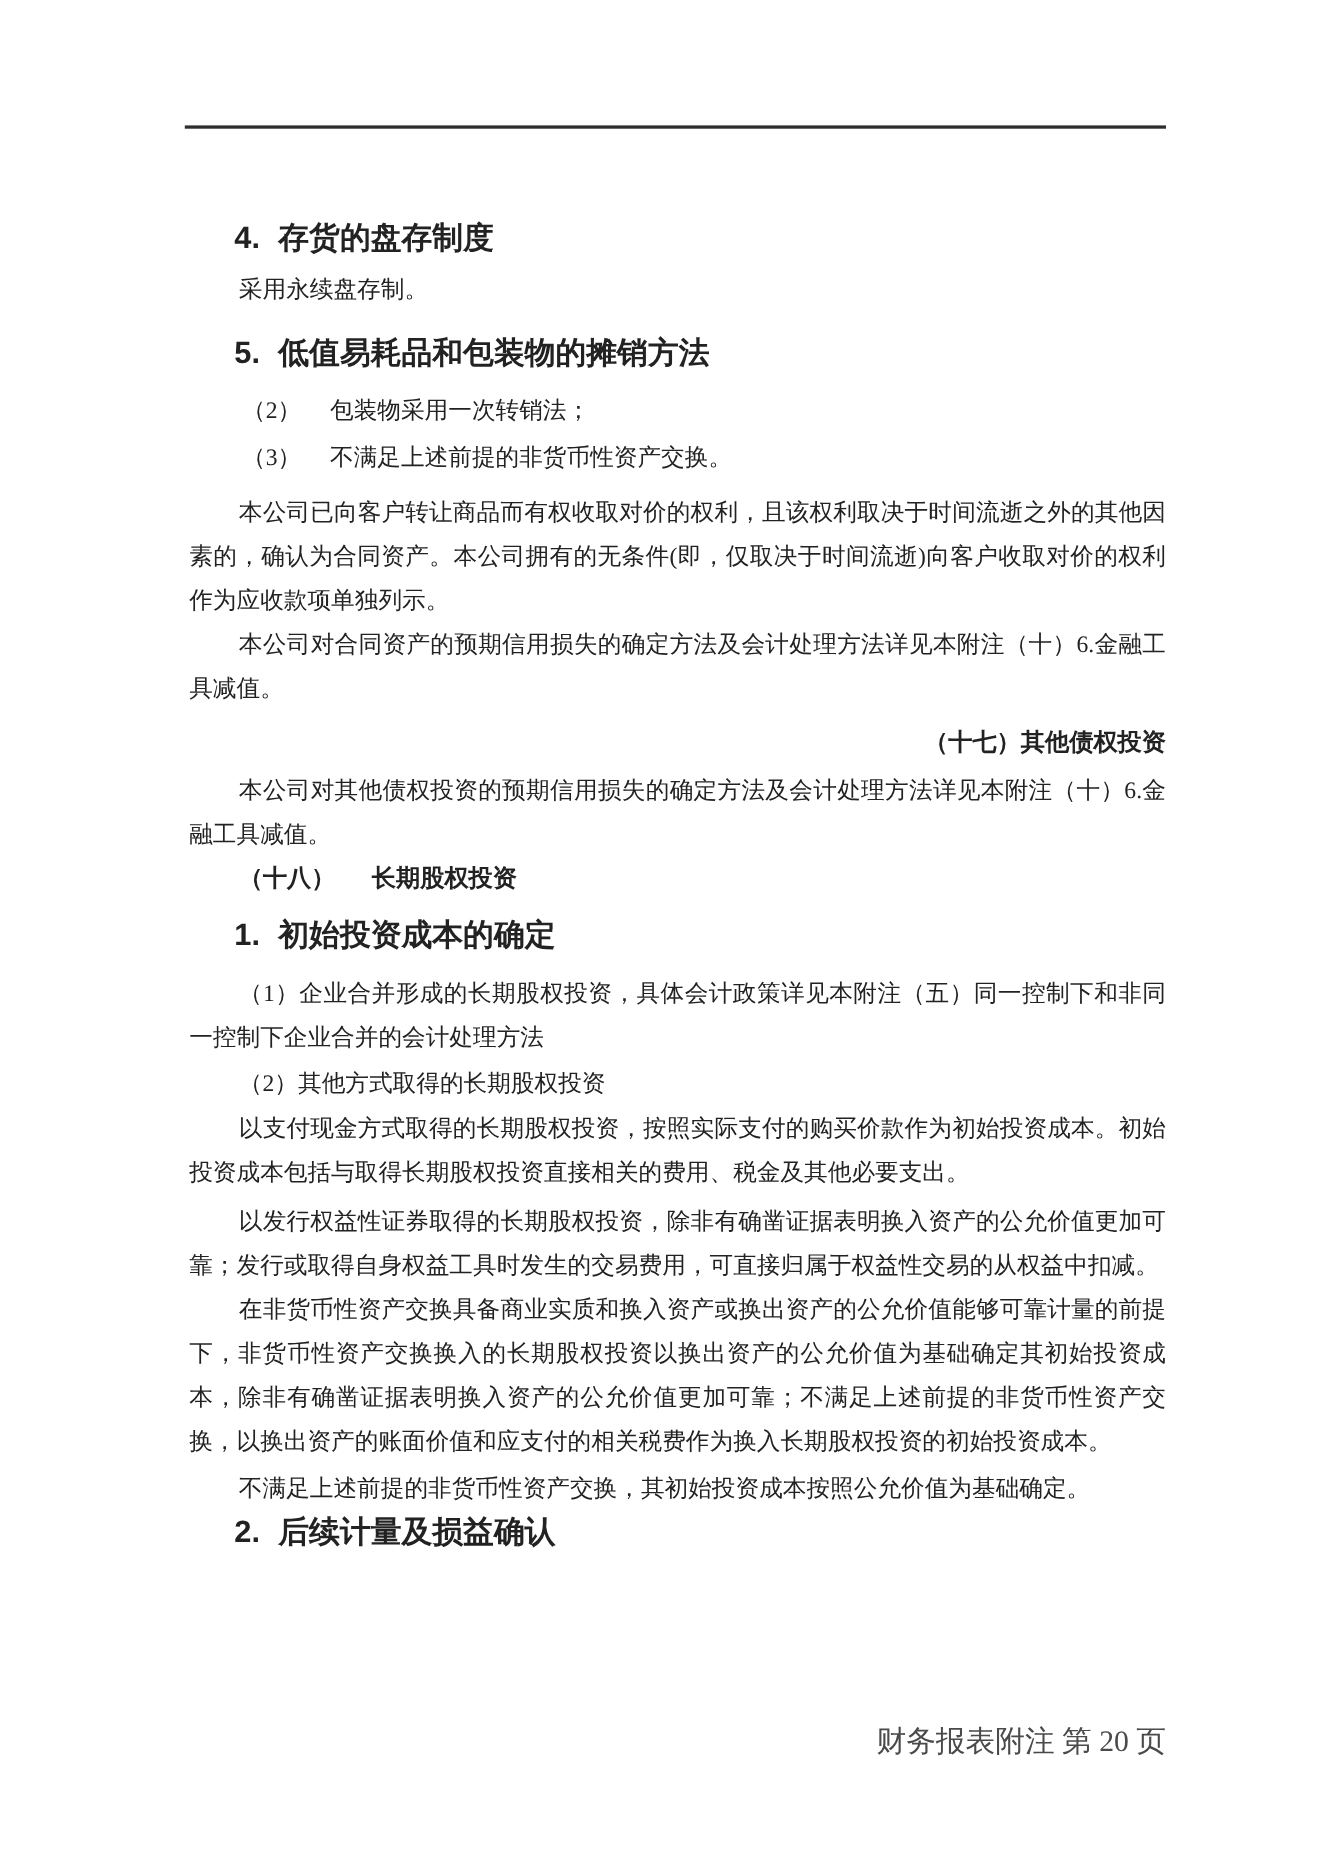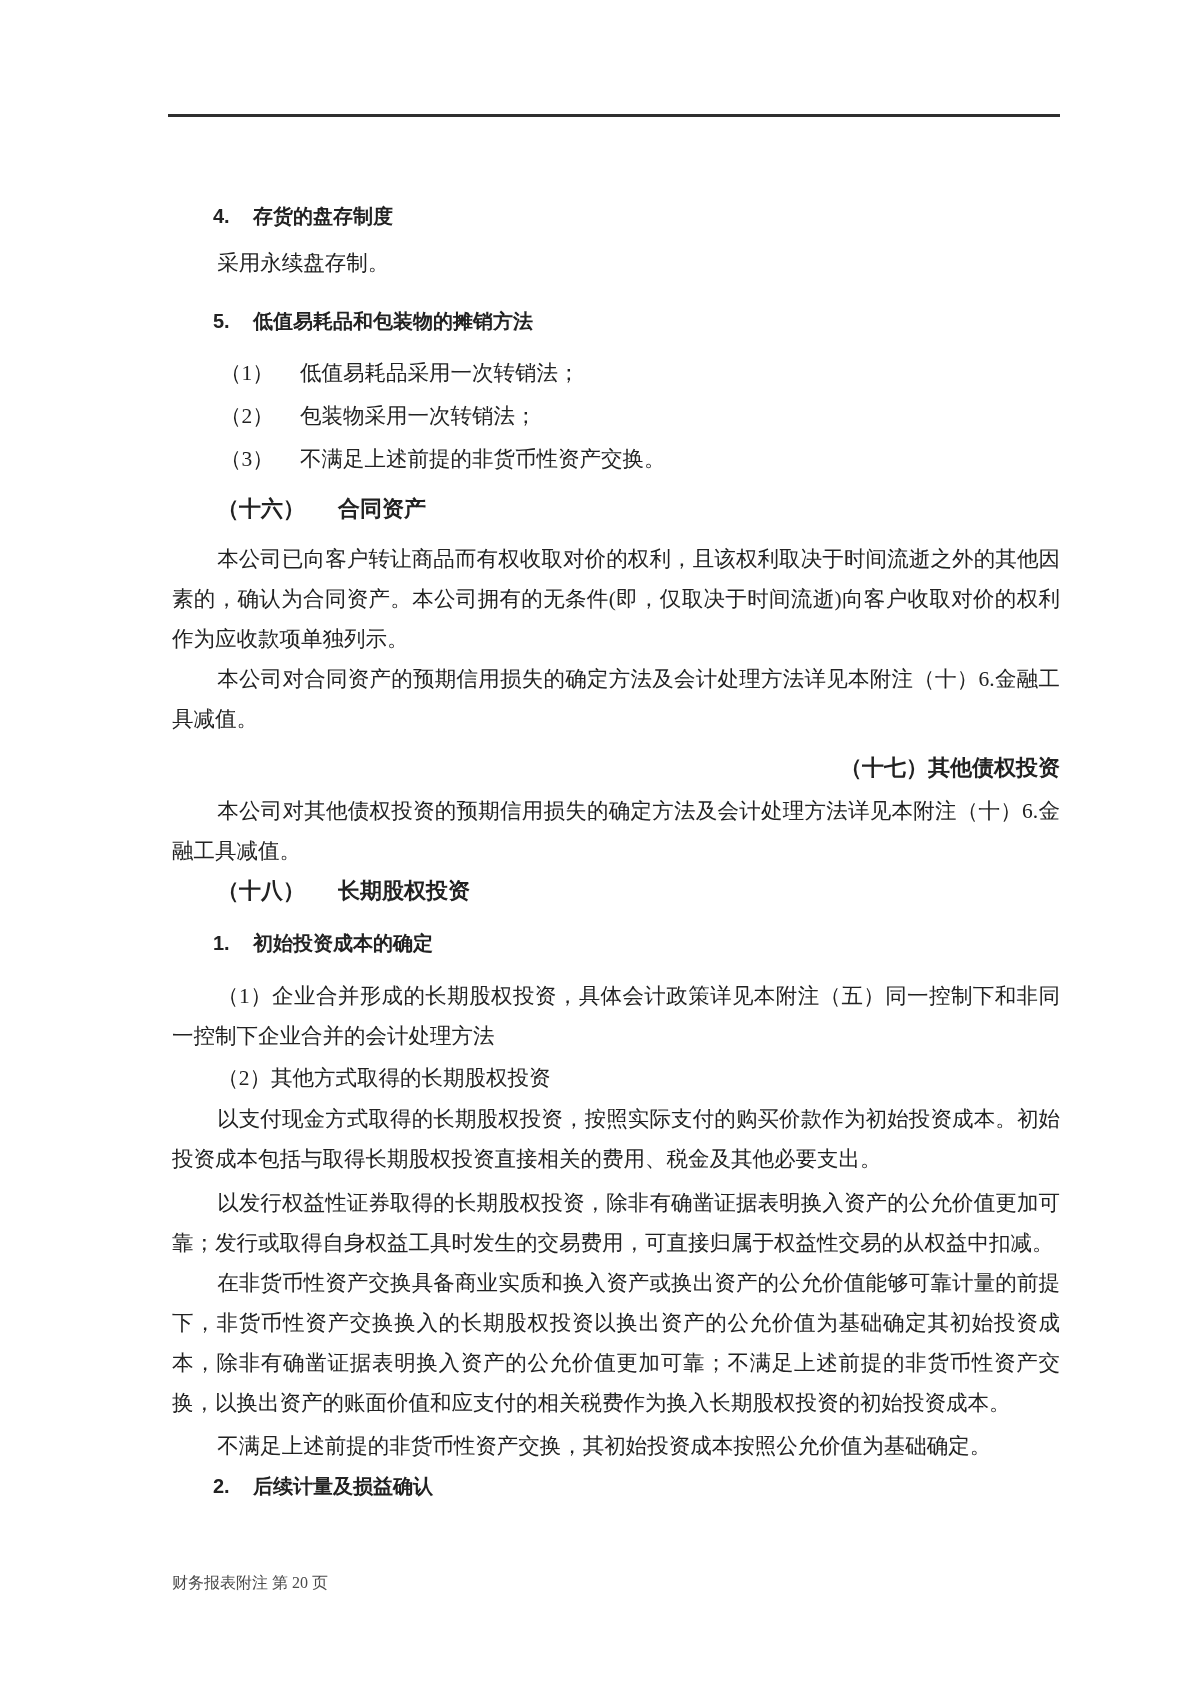--- a/index.html
+++ b/index.html
@@ -34,21 +34,21 @@
     line-height: 40px;
   }
   .para {
     text-indent: 2.1em;
     text-align: justify;
     margin: 0;
   }
   .h-num {
     font-family: "Liberation Sans", "DejaVu Sans", sans-serif;
     font-weight: 700;
-    font-size: 20px;
+    font-size: 28px;
     line-height: 40px;
     margin-left: 41px;
   }
   .h-num .num {
     display: inline-block;
     width: 40px;
   }
   .h-sec {
     font-family: "Liberation Sans", "DejaVu Sans", sans-serif;
     font-weight: 700;
@@ -69,22 +69,22 @@
   }
   .li .li-num {
     display: inline-block;
     width: 80px;
   }
   .footer {
     position: absolute;
     top: 1568px;
     left: 172px;
     width: 888px;
-    text-align: left;
-    font-size: 16px;
+    text-align: right;
+    font-size: 27px;
     line-height: 30px;
     color: #4a4a4a;
   }
   
   .mt-196 { margin-top: 196px; }
   .mt-18  { margin-top: 18px; }
   .mt-15  { margin-top: 0; }
   .mt-13  { margin-top: 13px; }
   .mt-12  { margin-top: 12px; }
   .mt-10  { margin-top: 10px; }
@@ -111,33 +111,27 @@
     </div>
 
     <p class="para mt-7">采用永续盘存制。</p>
 
     <div class="h-num mt-18">
       <span class="num">5.</span><span class="h-title">低值易耗品和包装物的摊销方法</span>
     </div>
 
     <div class="list mt-12">
       <div class="li">
-        <span class="li-num">（1）</span><span>低值易耗品采用一次转销法；</span>
-      </div>
-      <div class="li">
         <span class="li-num">（2）</span><span>包装物采用一次转销法；</span>
       </div>
       <div class="li">
         <span class="li-num">（3）</span><span>不满足上述前提的非货币性资产交换。</span>
       </div>
     </div>
 
-    <div class="h-sec mt-10">
-      <span class="num">（十六）</span><span class="h-title">合同资产</span>
-    </div>
 
     <p class="para mt-10">本公司已向客户转让商品而有权收取对价的权利，且该权利取决于时间流逝之外的其他因素的，确认为合同资产。本公司拥有的无条件(即，仅取决于时间流逝)向客户收取对价的权利作为应收款项单独列示。</p>
     <p class="para mt-0">本公司对合同资产的预期信用损失的确定方法及会计处理方法详见本附注（十）6.金融工具减值。</p>
 
     <div class="h-sec mt-9">
       <span class="num">（十七）</span><span class="h-title">其他债权投资</span>
     </div>
 
     <p class="para mt-3">本公司对其他债权投资的预期信用损失的确定方法及会计处理方法详见本附注（十）6.金融工具减值。</p>
 

